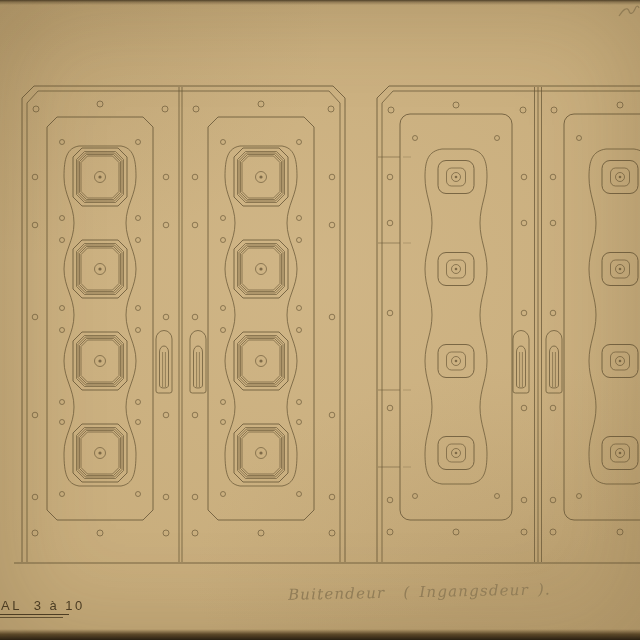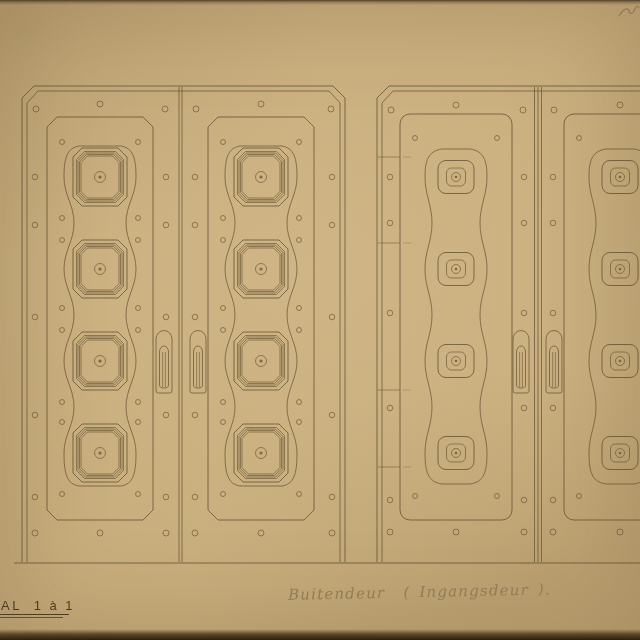--- a/index.html
+++ b/index.html
@@ -336,20 +336,20 @@
               <path d="M 549.5 352 V 385 Q 549.5 388 554 388 Q 558.5 388 558.5 385 V 352"></path>
               <line x1="552.6" y1="352" x2="552.6" y2="387" stroke-width="0.7"></line>
               <line x1="555.4" y1="352" x2="555.4" y2="387" stroke-width="0.7"></line>
             </g>
           </g>
         </g>
         <path d="M 619 16 C 623 10 627 6 629 11 C 630 15 633 14 635 9 C 636 6 638 5 639 8" stroke="#95815b" stroke-width="1.2"></path>
       </g>
     </svg>
 
-  <div class="scale-label">AL  1 à 1</div>
+  <div class="scale-label">AL  3 à 10</div>
   <div class="underline u1"></div>
   <div class="underline u2"></div>
 
   <div class="handwritten-note">Buitendeur  ( Ingangsdeur ).</div>
 
   <div class="vignette"></div>
 </div>
 
 </body></html>

